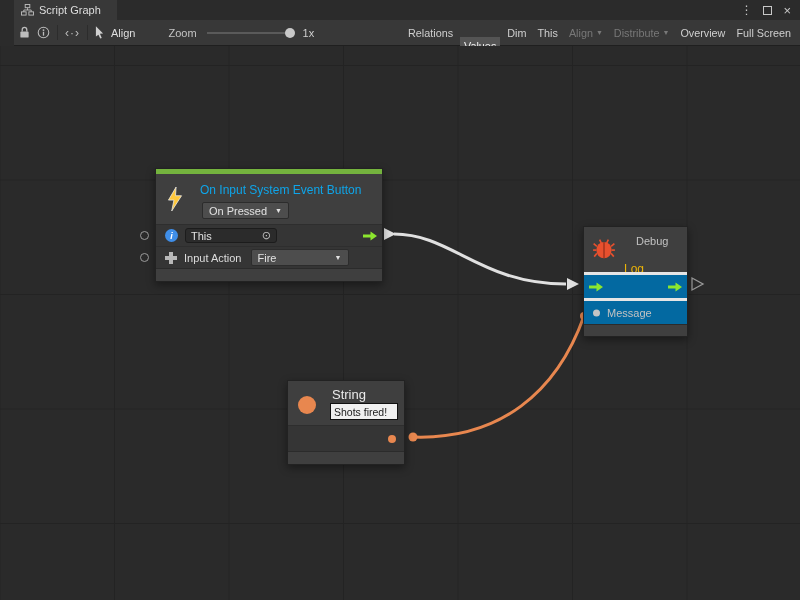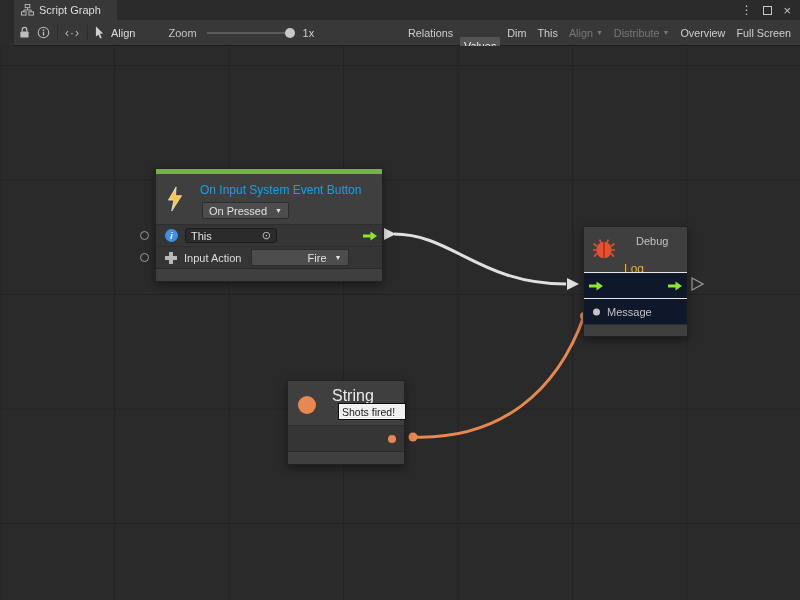--- a/index.html
+++ b/index.html
@@ -66,47 +66,47 @@
   .ev-row { height:22px; display:flex; align-items:center; padding:0 9px; gap:7px;
             background:#353535; border-top:1px solid #2e2e2e; position:relative; }
   .info-badge { width:13px; height:13px; border-radius:50%; background:#3f8ee8; color:#fff;
                 font-size:9px; font-weight:bold; display:flex; align-items:center;
                 justify-content:center; flex:0 0 auto; font-style:italic; }
   .object-field { height:15px; background:#2b2b2b; border:1px solid #1c1c1c; border-radius:3px;
                   display:flex; align-items:center; justify-content:space-between;
                   padding:0 5px; width:92px; color:#e0e0e0; }
   .target-glyph { color:#c0c0c0; font-size:11px; }
   .row-arrow-r { position:absolute; right:5px; top:50%; transform:translateY(-50%); }
-  .ev-fire { width:98px; margin-left:2px; justify-content:flex-end; }
+  .ev-fire { width:98px; margin-left:2px; justify-content:space-between; }
   .ev-footer { height:13px; background:#3f3f3f; border-top:1px solid #2b2b2b; }
   .port-ring { position:absolute; width:9px; height:9px; border:1px solid #9a9a9a;
                border-radius:50%; left:-16px; }
   .ring-1 { top:62px; } .ring-2 { top:84px; }
 
   
   .log-node { left:583px; top:180px; width:105px; }
   .log-header { position:relative; height:45px; background:#3f3f3f; }
   .log-bug { position:absolute; left:8px; top:10px; }
   .log-cat { position:absolute; left:40px; top:8px; font-size:11px; color:#c2c2c2;margin-left:12px; }
   .log-name { position:absolute; left:40px; top:35px; font-size:12px; color:#eab308; }
-  .log-row { height:26px; position:relative; background:#0f172a; border-top:1px solid #e5e5e5; }
+  .log-row { height:26px; position:relative; background:#0369a1; border-top:3px solid #e5e5e5; }
   .arrow-l { position:absolute; left:5px; top:50%; transform:translateY(-50%); }
   .arrow-r { position:absolute; right:5px; top:50%; transform:translateY(-50%); }
   .msg-dot { position:absolute; left:9px; top:50%; transform:translateY(-50%);
              width:7px; height:7px; border-radius:50%; background:#c4c4c4; }
   .msg-label { position:absolute; left:23px; top:50%; transform:translateY(-50%); color:#c2c2c2; }
   .log-footer { height:12px; background:#3f3f3f; border-top:1px solid #2b2b2b; }
 
   
   .string-node { left:287px; top:334px; width:118px; }
   .str-header { position:relative; height:44px; background:#3f3f3f; }
   .str-icon { position:absolute; left:10px; top:15px; width:18px; height:18px;
               border-radius:50%; background:var(--string-icon,#e8874f); }
-  .str-title { position:absolute; left:44px; top:6px; font-size:16px; color:#eaeaea; }
-  .str-input { position:absolute; left:50px; top:22px; width:68px; height:17px;
+  .str-title { position:absolute; left:44px; top:6px; font-size:13px; color:#eaeaea; }
+  .str-input { position:absolute; left:42px; top:22px; width:68px; height:17px;
                background:#f0f0f0; border:1px solid #101010; color:#1a1a1a;
                font-size:10.5px; padding:0 3px; font-family:"Liberation Sans",sans-serif; }
   .str-row { height:26px; position:relative; background:#353535; border-top:1px solid #2e2e2e; }
   .str-port { position:absolute; right:8px; top:50%; transform:translateY(-50%);
               width:8px; height:8px; border-radius:50%; background:var(--value-wire,#e8874f); }
   .str-footer { height:13px; background:#3f3f3f; border-top:1px solid #2b2b2b; }
 
   svg { display:block; }
 </style>
 </head>

